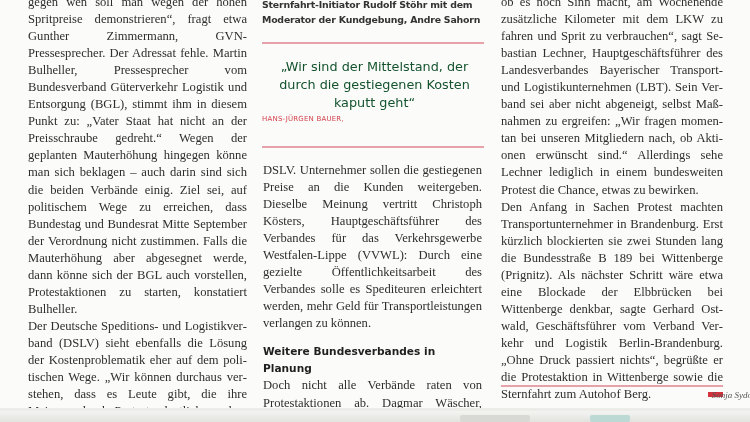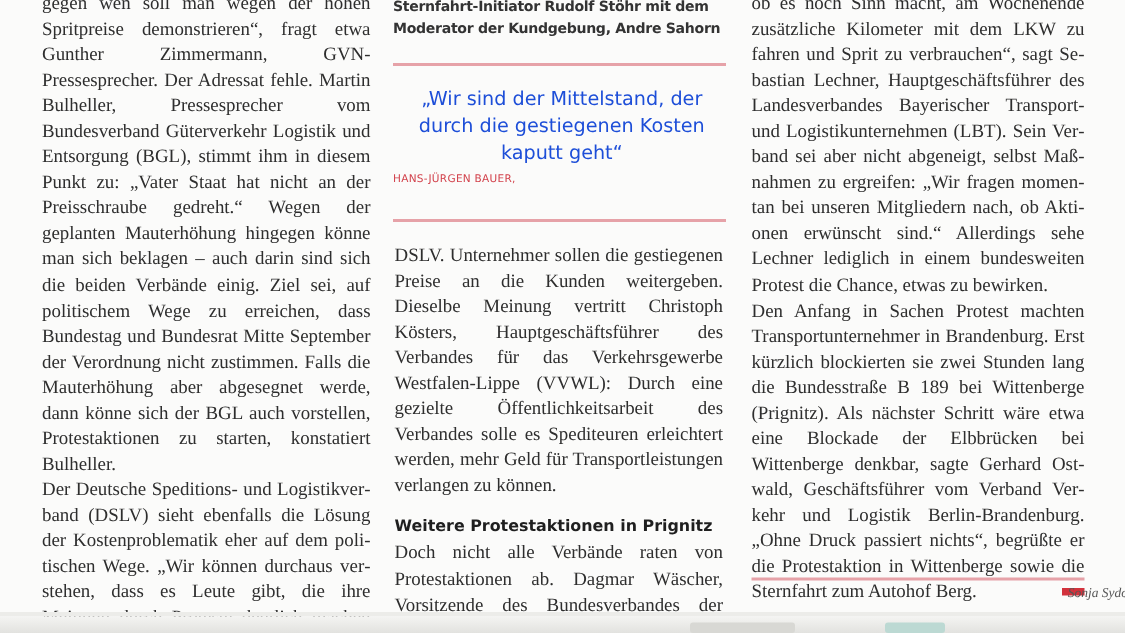--- a/index.html
+++ b/index.html
@@ -8,21 +8,21 @@
   .col { position:absolute; top:-6px; font-size:12.6px; line-height:17.05px; text-align:justify;
          hyphens:manual; }
   .col p { margin:0; }
   #col1 { left:28px; width:219px; }
   #col2 { left:263px; width:219px; }
   #col3 { left:501px; width:222px; }
   .caption { font-family:"DejaVu Sans", sans-serif; font-weight:bold; font-size:9.4px; line-height:15px;
              color:#333; position:absolute; left:262px; top:-3px; width:225px; letter-spacing:-0.2px; }
   .rule { position:absolute; height:1.5px; background:#e6a2a8; }
   .quote { position:absolute; left:262px; top:58px; width:225px; text-align:center;
-           font-family:"DejaVu Sans", sans-serif; font-size:12.8px; line-height:18px; color:#1d4ed8; }
+           font-family:"DejaVu Sans", sans-serif; font-size:12.8px; line-height:18px; color:#14532d; }
   .qauthor { position:absolute; left:262px; top:114px; width:219px; text-align:left;
              font-family:"DejaVu Sans", sans-serif; font-size:7px; line-height:11px; }
   .qauthor .name { color:#d2414b; letter-spacing:0.2px; display:block; }
   .qauthor .firm { color:#444; display:block; }
   .subhead { font-family:"DejaVu Sans", sans-serif; font-weight:bold; font-size:10.6px; color:#1f1f1f;
              margin-top:11px !important; line-height:17px; text-align:left; }
   .endmark { display:inline-block; width:15px; height:5px; background:#d2323c; vertical-align:middle;
              float:right; margin-top:6px; }
   .byline { position:absolute; left:600px; top:390px; width:122px; text-align:right;
             font-style:italic; font-size:9px; color:#555;margin-left:36px; }
@@ -42,21 +42,21 @@
 <div class="caption">Sternfahrt-Initiator Rudolf Stöhr mit dem Moderator der Kundgebung, Andre Sahorn</div>
 <div class="rule" style="left:262px; top:42px; width:222px;"></div>
 <div class="quote">„Wir sind der Mittelstand, der durch die gestiegenen Kosten kaputt geht“</div>
 <div class="qauthor">
   <span class="name">HANS-JÜRGEN BAUER,</span>
 </div>
 <div class="rule" style="left:262px; top:146px; width:222px;"></div>
 
 <div class="col" id="col2" style="top:162px;">
   <p>DSLV. Unternehmer sollen die gestiegenen Preise an die Kunden weitergeben. Dieselbe Meinung vertritt Christoph Kösters, Haupt­geschäftsführer des Verbandes für das Ver­kehrsgewerbe Westfalen-Lippe (VVWL): Durch eine gezielte Öffentlichkeitsarbeit des Verbandes solle es Spediteuren er­leichtert werden, mehr Geld für Transport­leistungen verlangen zu können.</p>
-  <p class="subhead">Weitere Protestaktionen in Prignitz</p>
+  <p class="subhead">Weitere Bundesverbandes in Planung</p>
   <p>Doch nicht alle Verbände raten von Protest­aktionen ab. Dagmar Wäscher, Vorsitzende des Bundesverbandes der Transportunter­nehmen (BVT), etwa begrüßt diese: „Jede</p>
 </div>
 
 <div class="col" id="col3">
   <p>ob es noch Sinn macht, am Wochenende zusätzliche Kilometer mit dem LKW zu fahren und Sprit zu verbrauchen“, sagt Se­bastian Lechner, Hauptgeschäftsführer des Landesverbandes Bayerischer Transport- und Logistikunternehmen (LBT). Sein Ver­band sei aber nicht abgeneigt, selbst Maß­nahmen zu ergreifen: „Wir fragen momen­tan bei unseren Mitgliedern nach, ob Akti­onen erwünscht sind.“ Allerdings sehe Lechner lediglich in einem bundesweiten Protest die Chance, etwas zu bewirken.</p>
   <p><span>Den Anfang in Sachen Protest machten Transportunternehmer in Brandenburg. Erst kürzlich blockierten sie zwei Stunden lang die Bundesstraße B 189 bei Witten­berge (Prignitz). Als nächster Schritt wäre etwa eine Blockade der Elbbrücken bei Wittenberge denkbar, sagte Gerhard Ost­wald, Geschäftsführer vom Verband Ver­kehr und Logistik Berlin-Brandenburg. „Ohne Druck passiert nichts“, begrüßte er die Protestaktion in Wittenberge sowie die Sternfahrt zum Autohof Berg.</span><span class="endmark"></span></p>
 </div>
 
 <div class="rule" style="left:501px; top:385px; width:222px;"></div>
 <div class="byline">Sonja Sydow</div>

